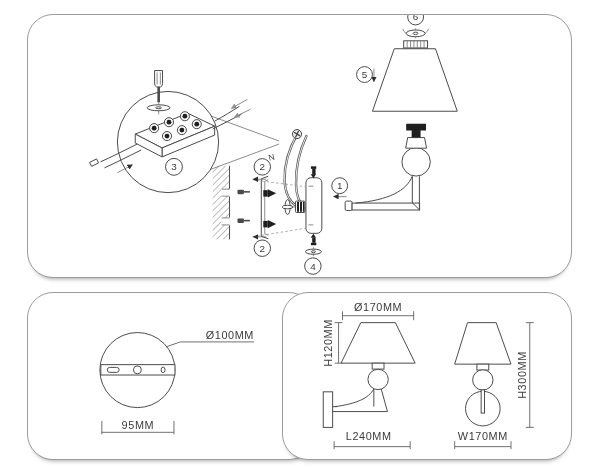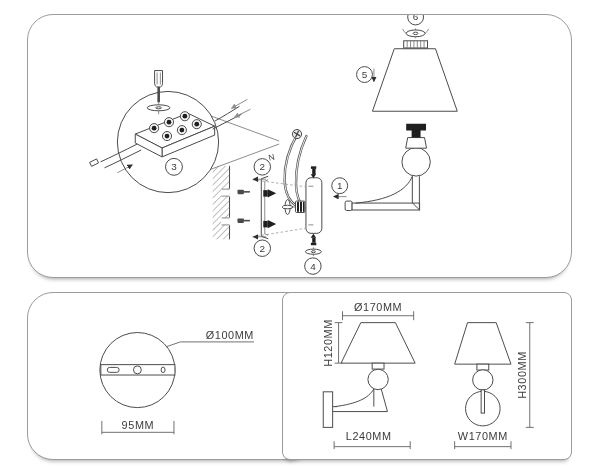--- a/index.html
+++ b/index.html
@@ -2,21 +2,21 @@
 <html><head>
 <meta charset="utf-8">
 <style>
   html,body{margin:0;padding:0;background:#ffffff;}
   body{width:600px;height:467px;position:relative;font-family:"Liberation Sans",sans-serif;overflow:hidden;}
   .panel{position:absolute;background:#fff;border:1.5px solid #9c9c9c;border-radius:26px;
          box-sizing:border-box;box-shadow:0 5px 4px -4px rgba(0,0,0,0.35);}
   .panel svg{display:block;width:100%;height:100%;}
   #panel-top{left:27px;top:14px;width:545px;height:264px;}
   #panel-base{left:27px;top:292px;width:288px;height:168px;}
-  #panel-dims{left:282px;top:292px;width:290px;height:168px;border-radius:8px;}
+  #panel-dims{left:282px;top:292px;width:290px;height:168px;}
 
   .ln{stroke:#4a4a4a;stroke-width:1;fill:none;}
   .fw{stroke:#4a4a4a;stroke-width:1;fill:#ffffff;}
   .fg{stroke:#4a4a4a;stroke-width:1;fill:#f4f4f4;}
   .thin{stroke:#6e6e6e;stroke-width:0.8;fill:none;}
   .dash{stroke:#8a8a8a;stroke-width:0.7;stroke-dasharray:2.6 2.2;fill:none;}
   .blk{fill:#1f1f1f;stroke:none;}
   .wire{stroke:#565656;stroke-width:2.4;fill:none;stroke-linecap:round;}
   .wirecore{stroke:#ffffff;stroke-width:0.9;fill:none;stroke-linecap:round;}
   .dimline{stroke:#5f5f5f;stroke-width:0.9;fill:none;}

